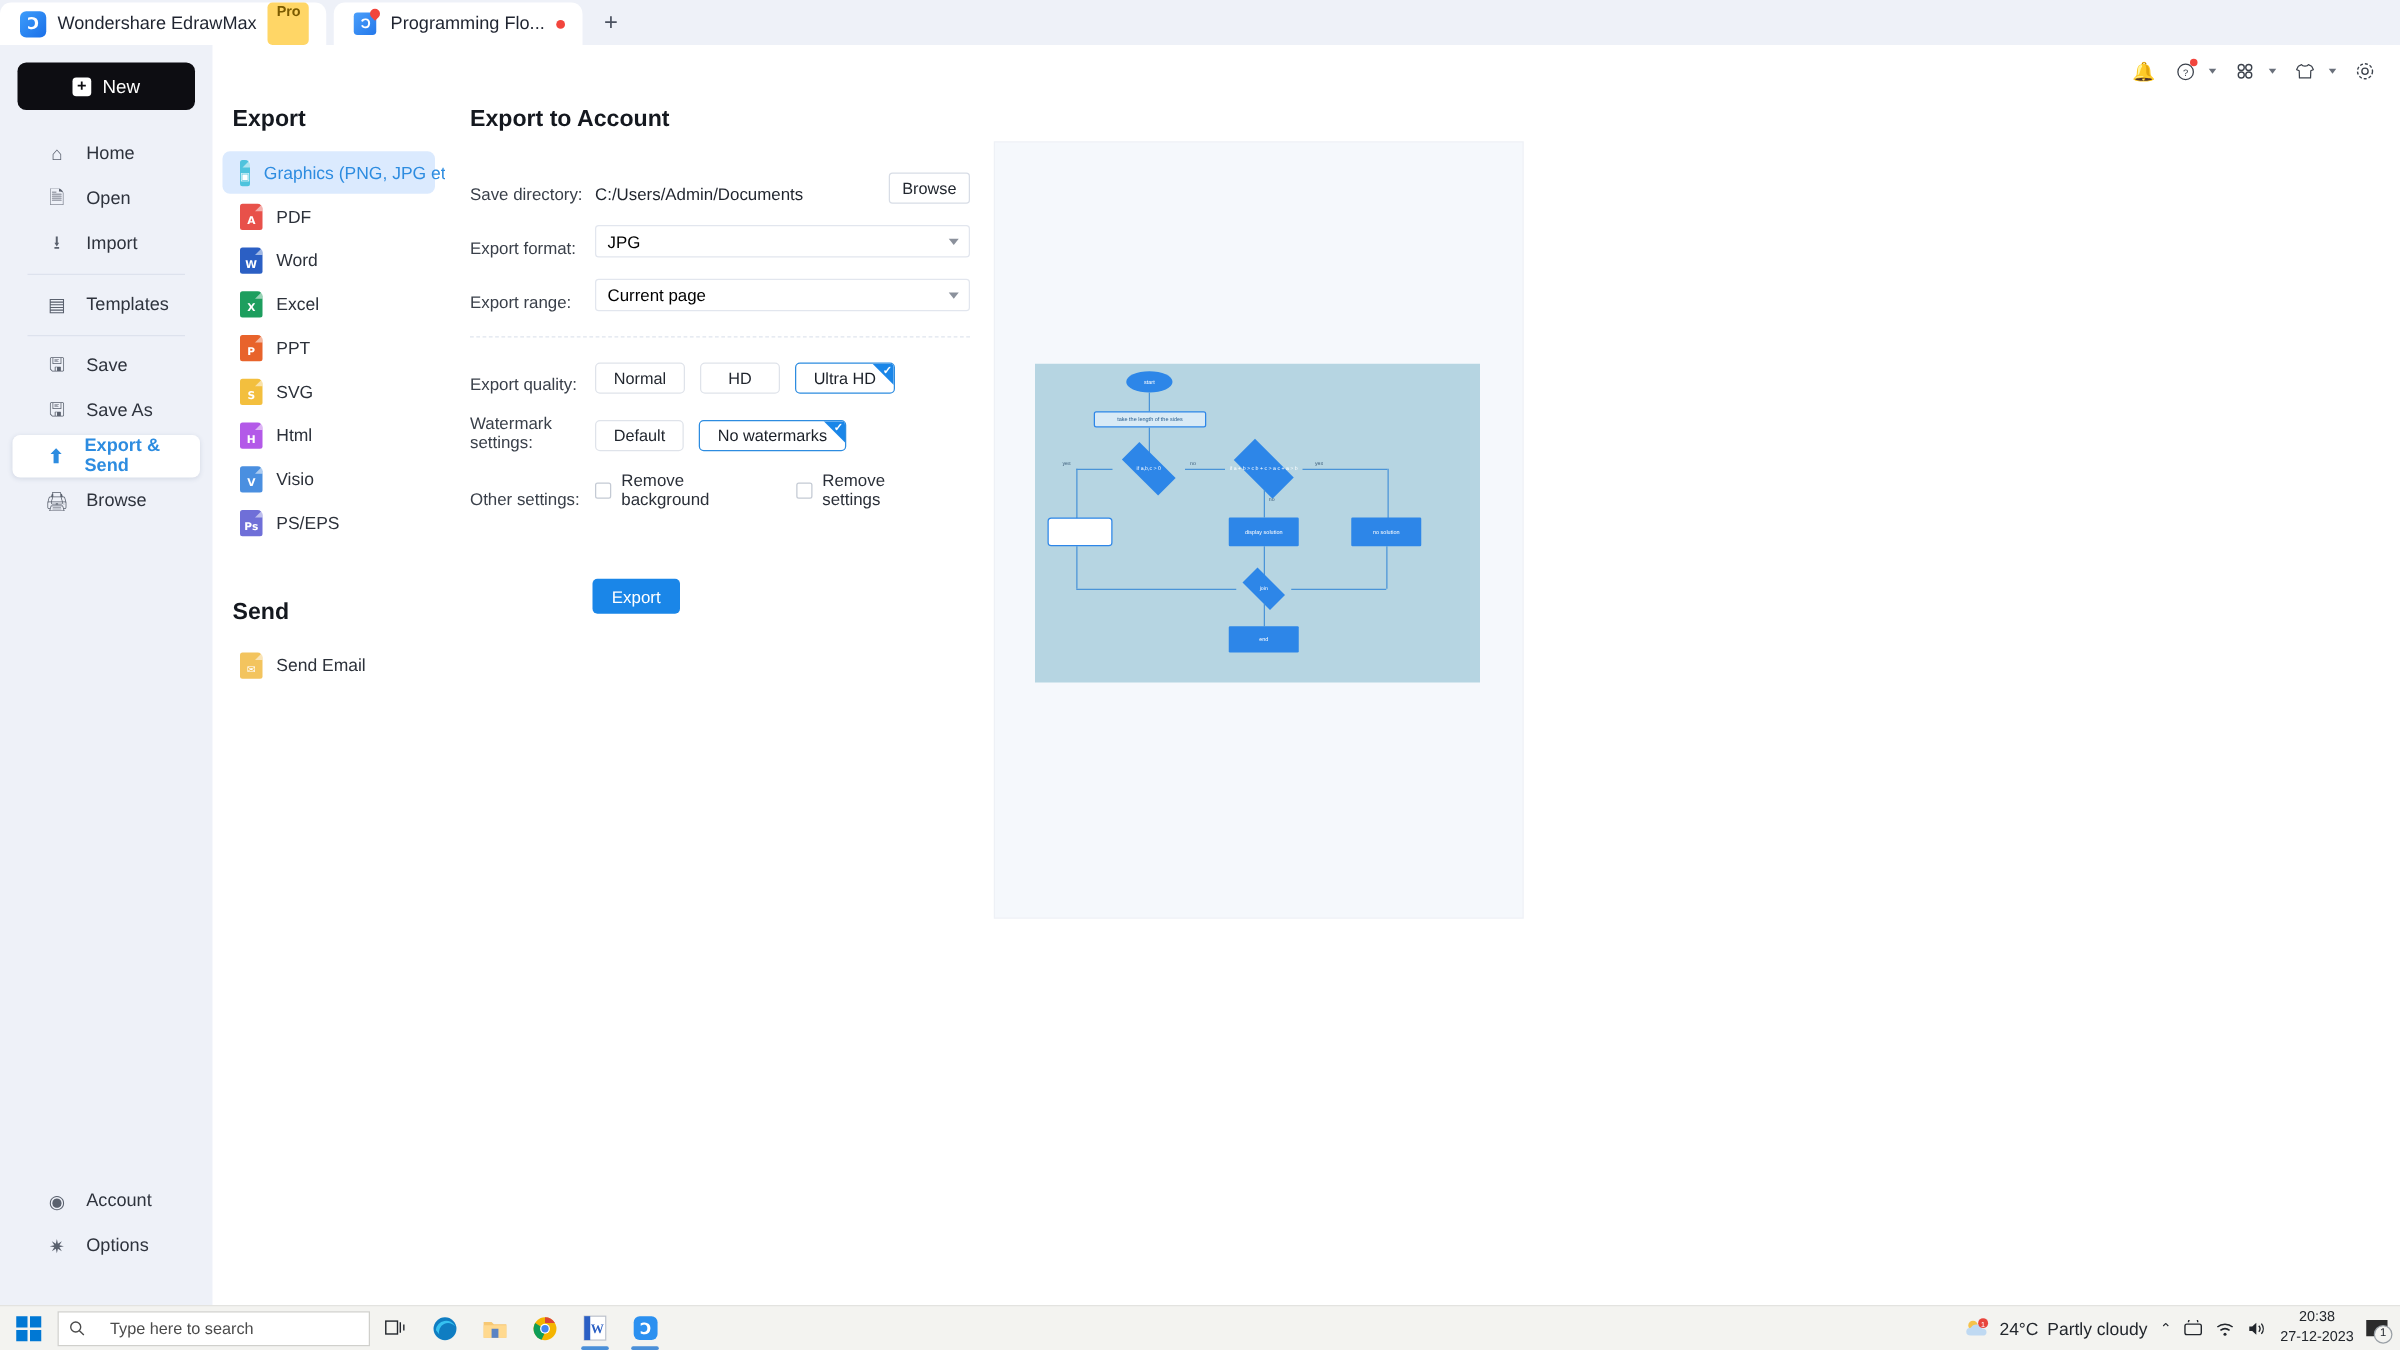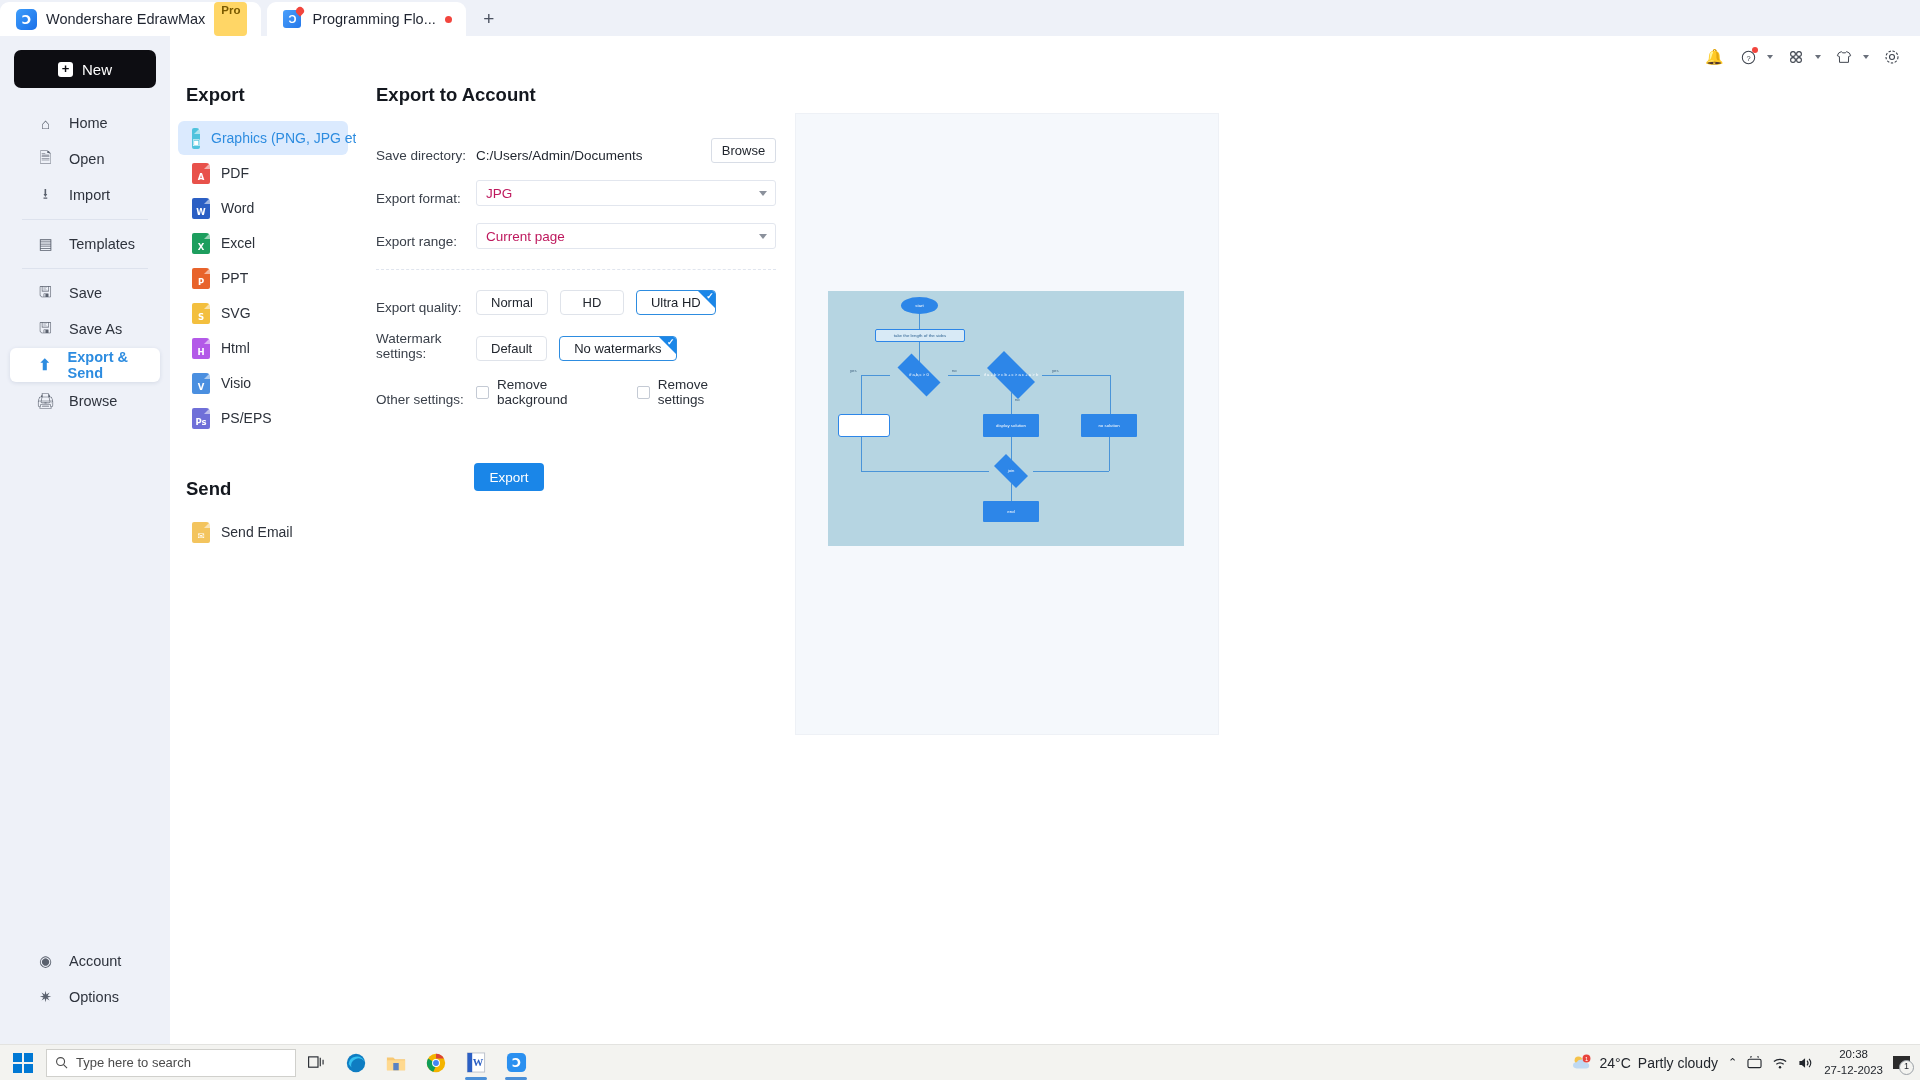--- a/index.html
+++ b/index.html
@@ -134,21 +134,21 @@
   .lbl { width: 100px; font-size: 13.5px; color: #3a404a; flex: none; }
   .static-val { font-size: 13.5px; color: #1f242d; }
   .txtfield {
     width: 300px; height: 26px; border: 1px solid #d8dde6; border-radius: 3px;
     background: #fff; font-size: 13.5px; color: #1f242d; padding: 0 9px;
     font-family: "Liberation Sans", sans-serif; outline: none;
   }
   .selwrap { position: relative; width: 300px; }
   .selfield {
     width: 300px; height: 26px; border: 1px solid #e2e6ee; border-radius: 3px;
-    background: #fff; font-size: 13.5px; color: #be185d; padding: 0 24px 0 9px;
+    background: #fff; font-size: 13.5px; color: #000000; padding: 0 24px 0 9px;
     display: flex; align-items: center; cursor: pointer;
   }
   .caret {
     position: absolute; right: 9px; top: 11px; width: 0; height: 0;
     border-left: 4px solid transparent; border-right: 4px solid transparent;
     border-top: 5px solid #8b919c; pointer-events: none;
   }
   .browse-btn {
     margin-left: auto; width: 65px; height: 25px; border: 1px solid #d8dde6;
     border-radius: 3px; background: #fff; font-size: 13px; color: #22272f;
@@ -222,21 +222,21 @@
     background: #f3f3f0; display: flex; align-items: center;
     border-top: 1px solid #e3e3e0;
   }
   .start {
     width: 46px; height: 36px; display: flex; align-items: center; justify-content: center; cursor: pointer;
   }
   .start span { display: grid; grid-template-columns: 9px 9px; grid-template-rows: 9px 9px; gap: 2px; }
   .start i { background: #0078d4; display: block; }
   .search-box {
     width: 250px; height: 28px; background: #fff; border: 1px solid #d0d0cc;
-    display: flex; align-items: center; gap: 8px; padding: 0 8px;
+    display: flex; align-items: center; gap: 20px; padding: 0 8px;
     font-size: 13px; color: #4b4b4b; position: relative; overflow: hidden; cursor: text;
   }
   .tb-ico { width: 40px; height: 36px; display: flex; align-items: center; justify-content: center; cursor: pointer; position: relative; }
   .tb-ico.open::after {
     content: ""; position: absolute; bottom: 1px; left: 9px; width: 22px; height: 2.5px;
     background: #4a8fd8; border-radius: 2px;
   }
   .tray { margin-left: auto; display: flex; align-items: center; gap: 10px; padding-right: 10px; font-size: 13px; color: #22262c; }
   .tray-clock { text-align: center; font-size: 11.5px; line-height: 1.35; cursor: pointer; }
   .tray-ico { cursor: pointer; display: flex; align-items: center; font-size: 14px; }

